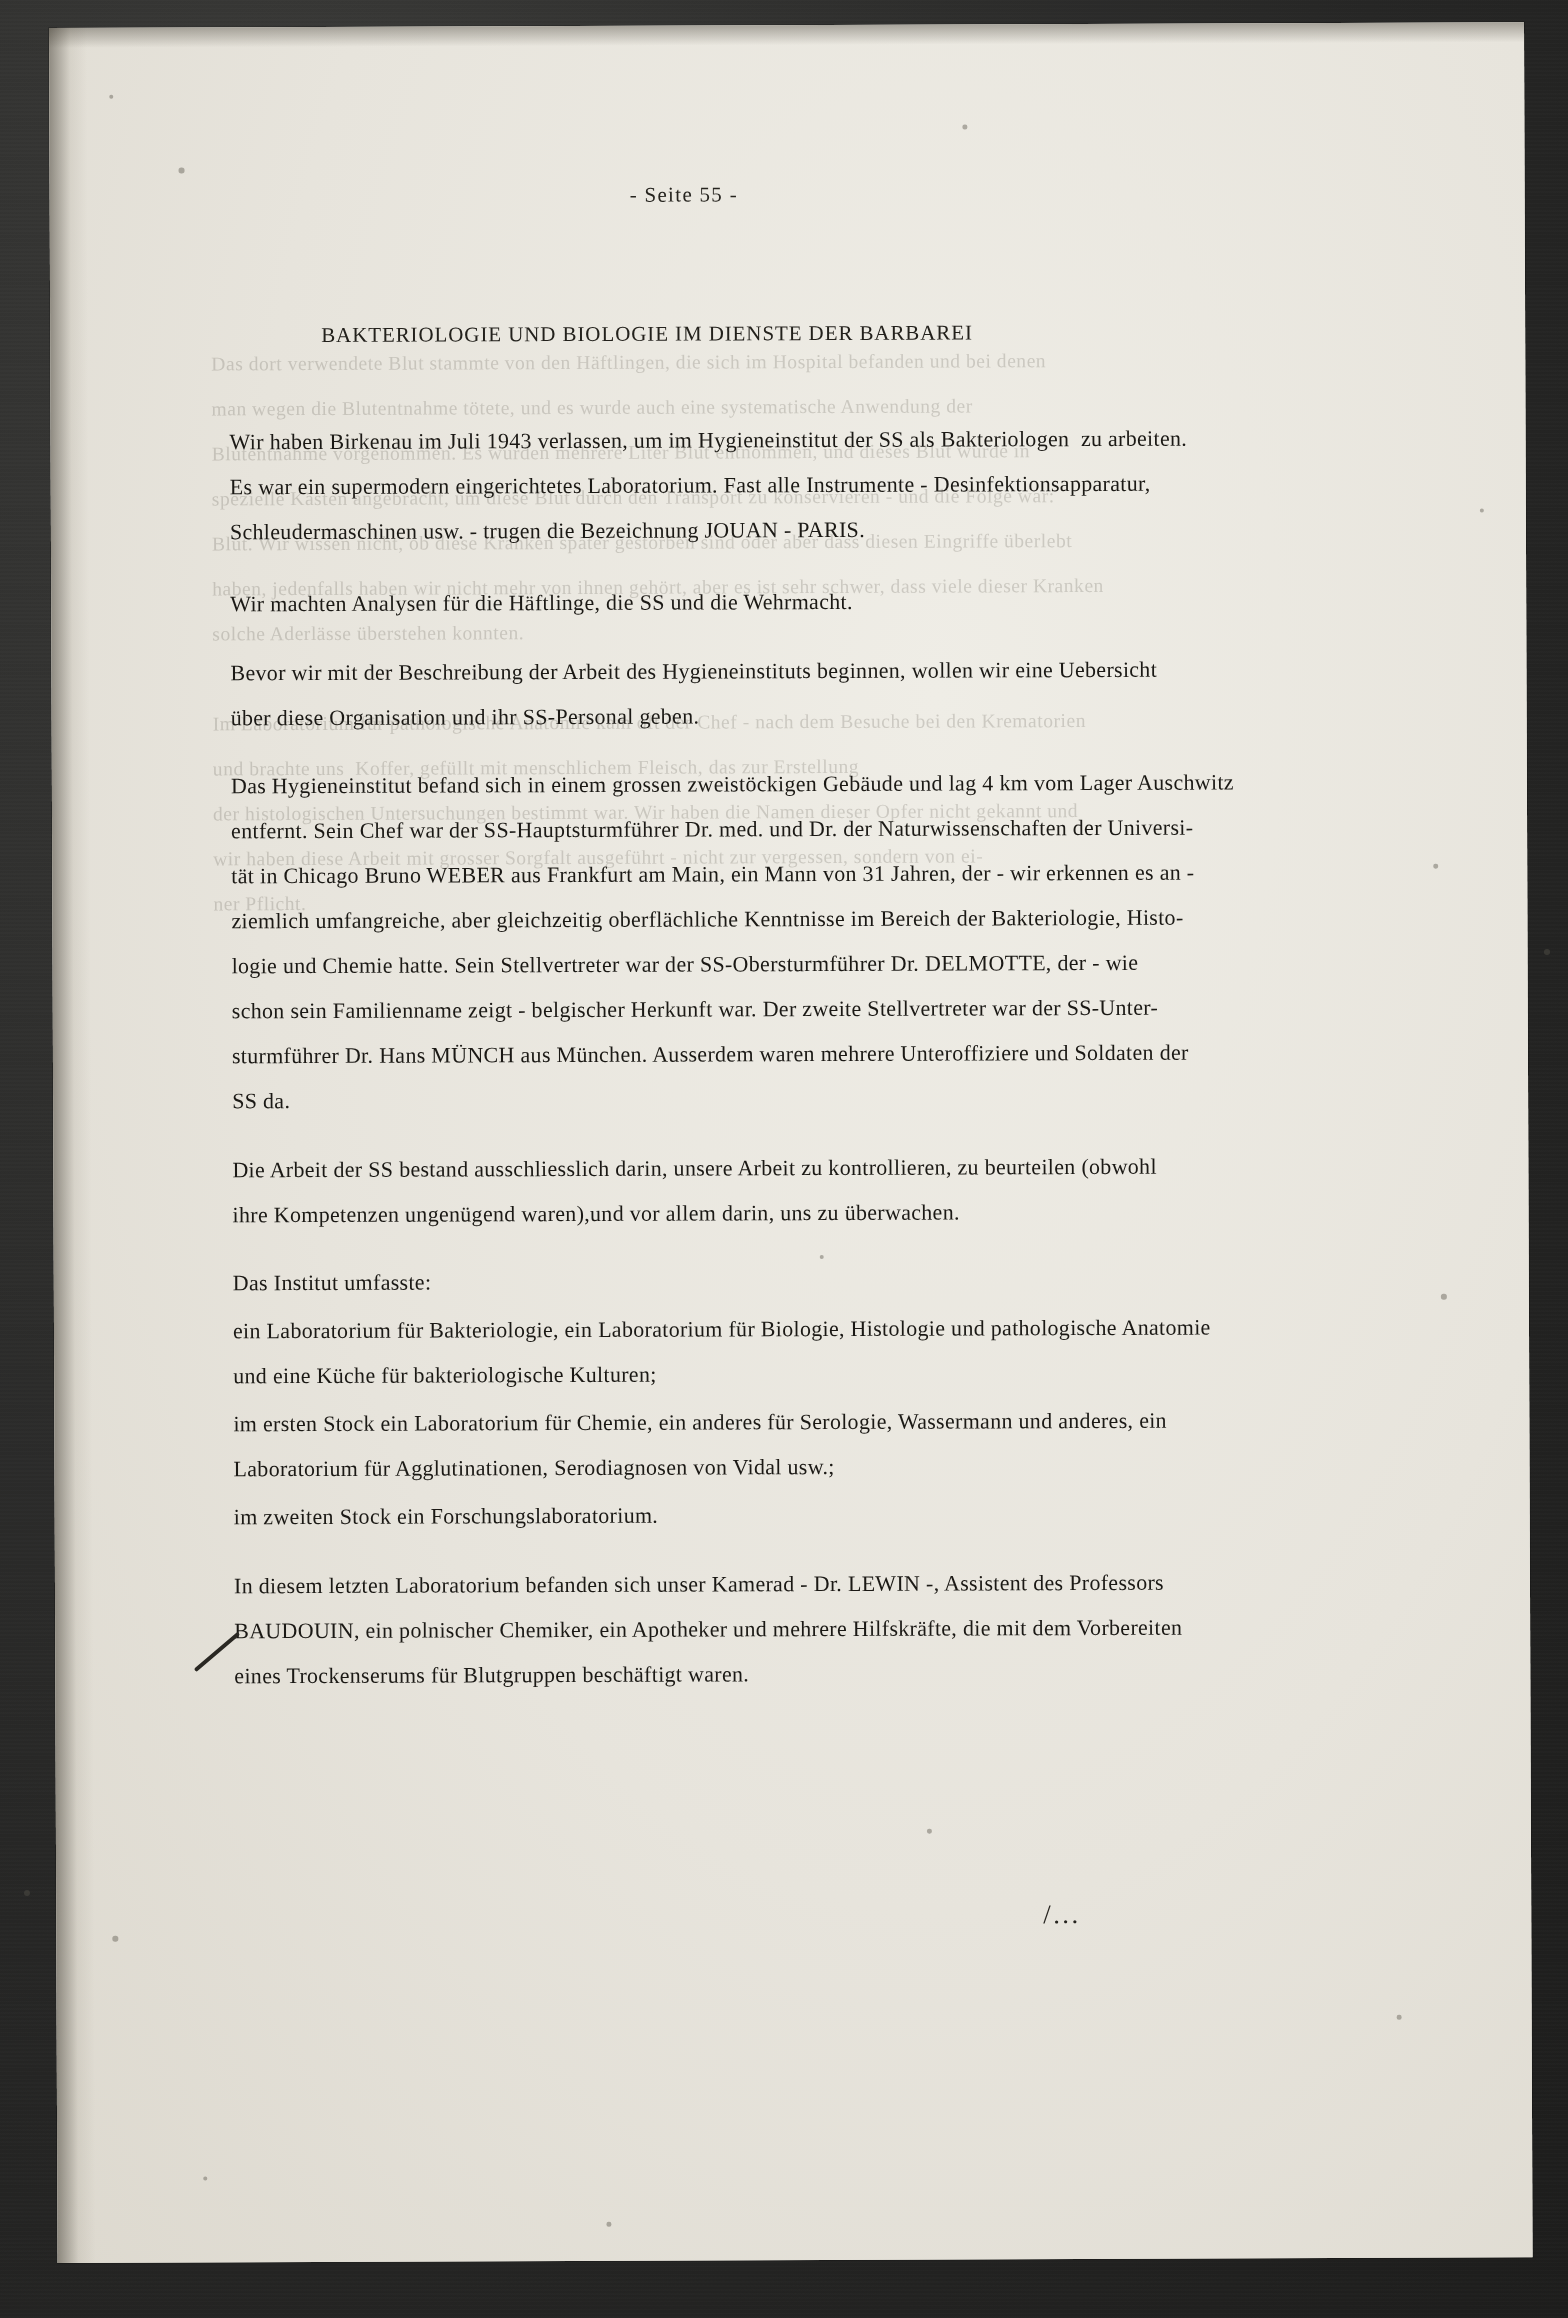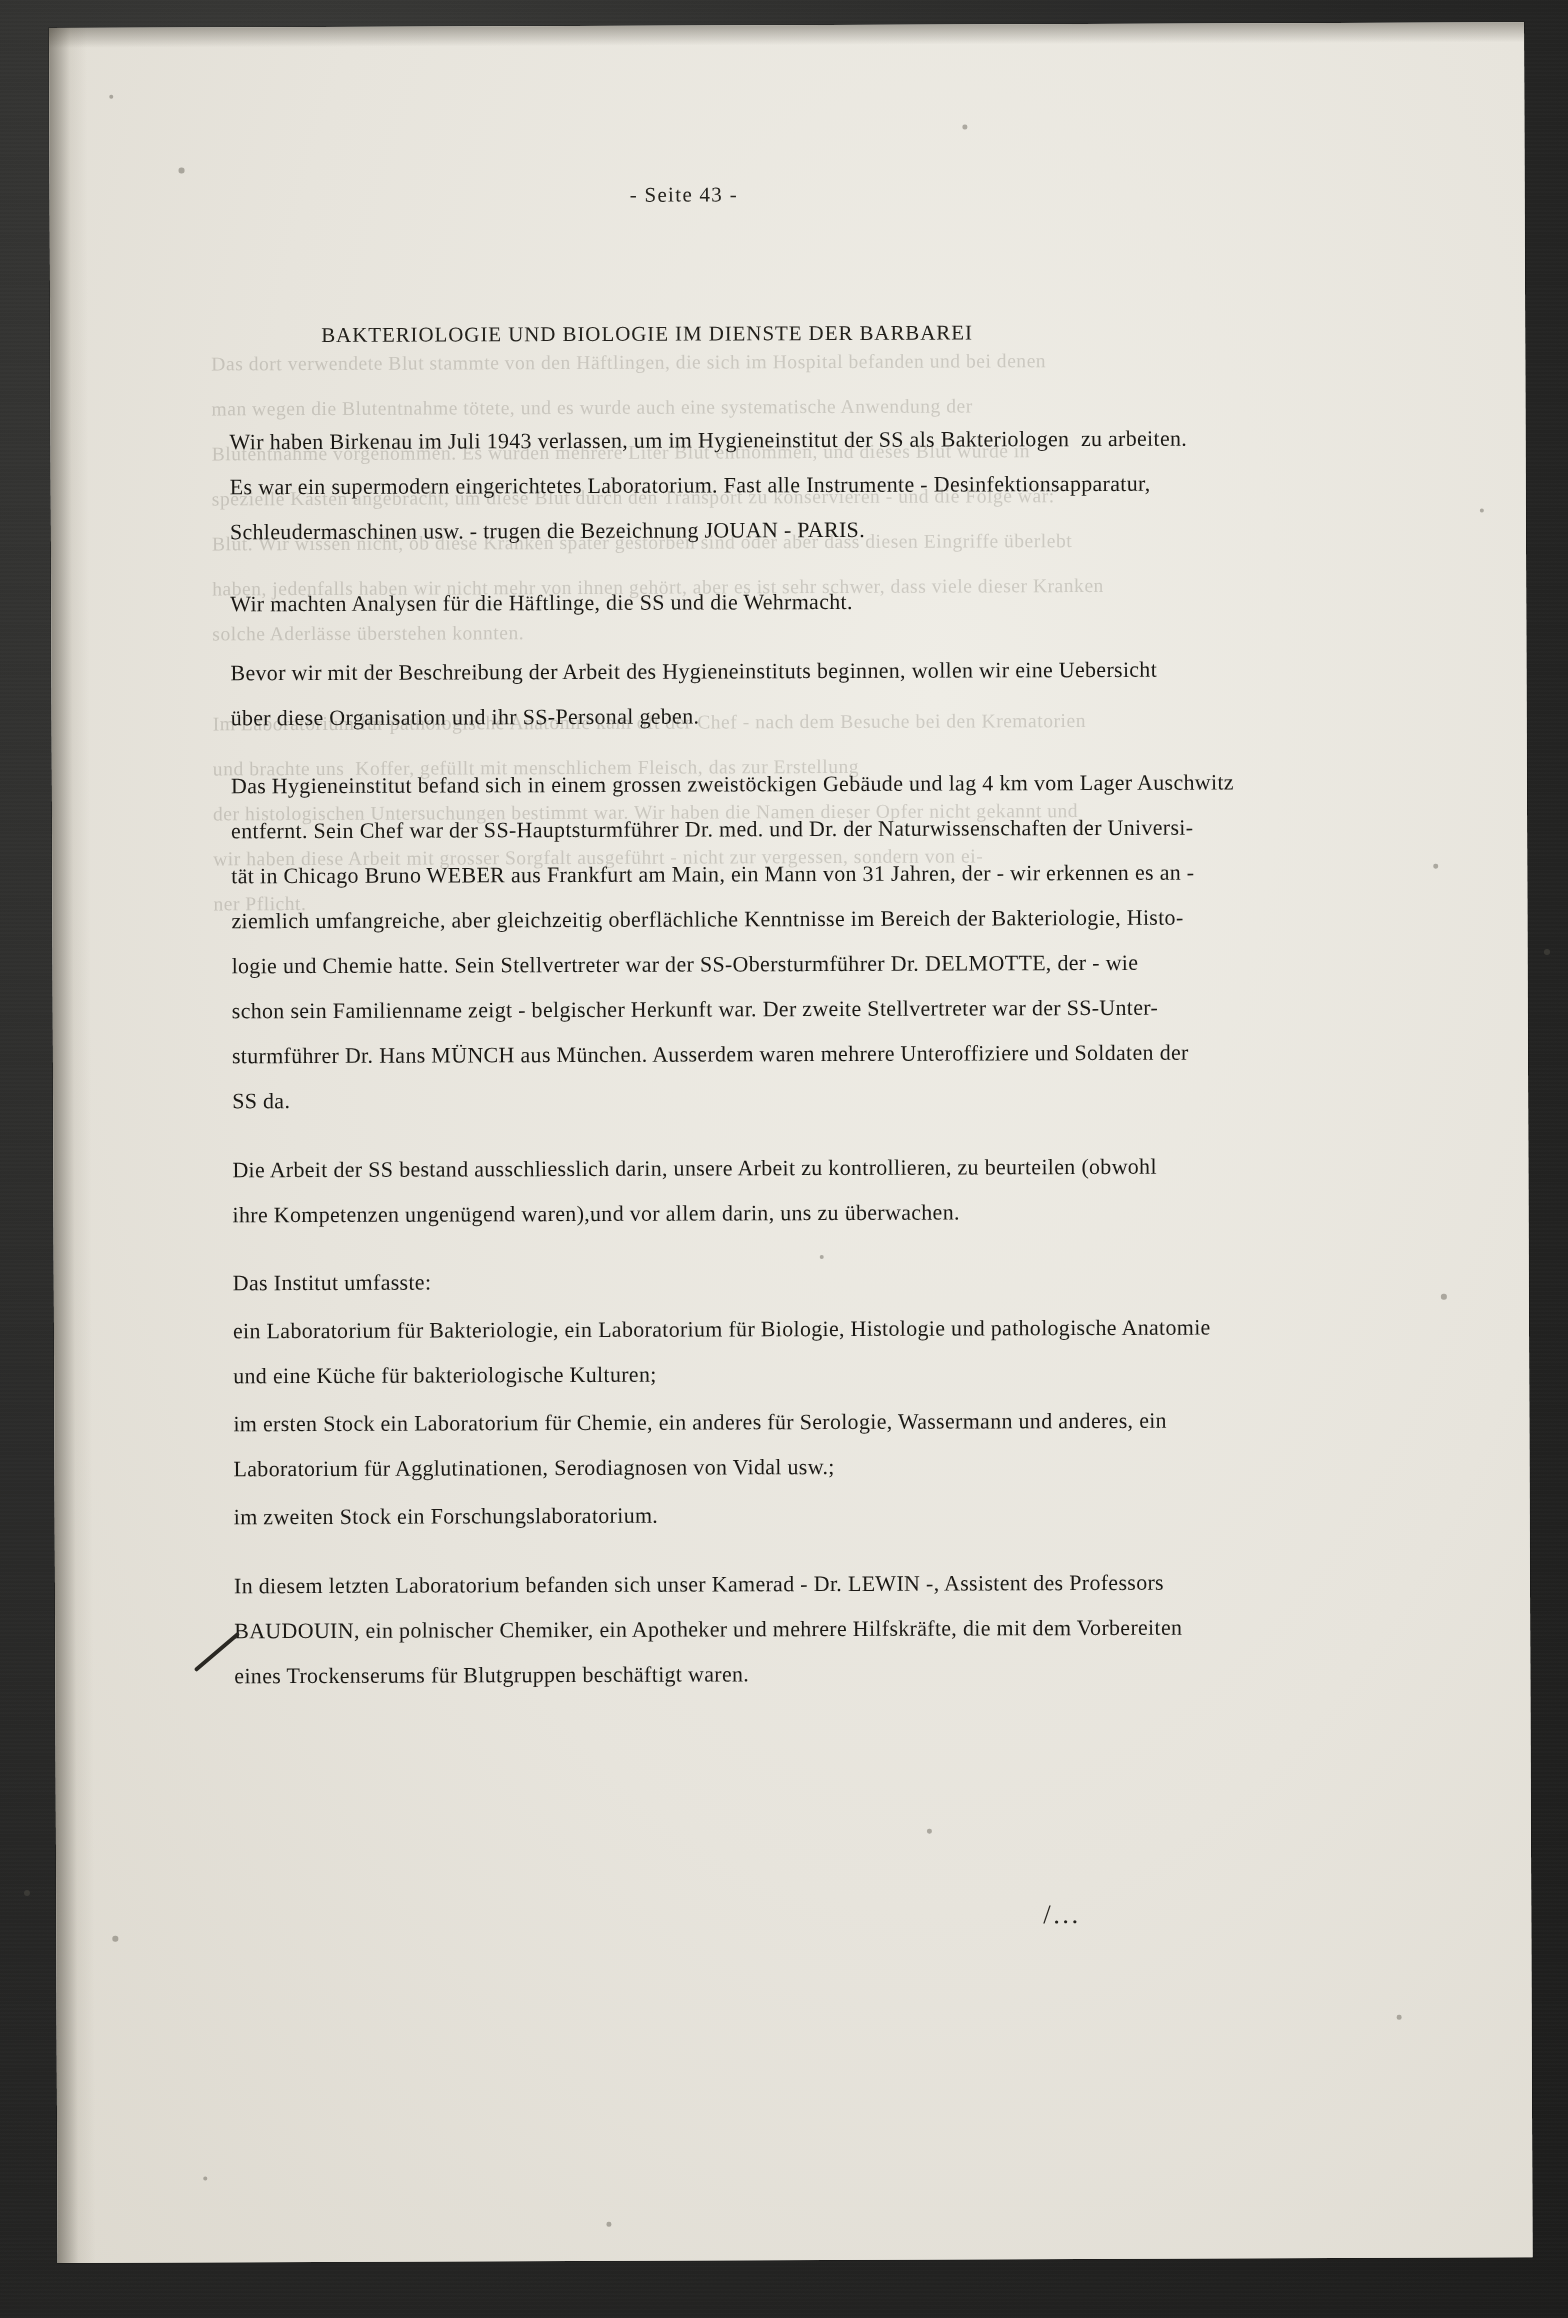--- a/index.html
+++ b/index.html
@@ -173,21 +173,21 @@
 solche Aderlässe überstehen konnten.
 
 Im Laboratorium für pathologische Anatomie kam oft der Chef - nach dem Besuche bei den Krematorien
 und brachte uns  Koffer, gefüllt mit menschlichem Fleisch, das zur Erstellung
 der histologischen Untersuchungen bestimmt war. Wir haben die Namen dieser Opfer nicht gekannt und
 wir haben diese Arbeit mit grosser Sorgfalt ausgeführt - nicht zur vergessen, sondern von ei-
 ner Pflicht.</div>
 
   <div class="content">
 
-    <div class="page-number">- Seite 43 -</div>
+    <div class="page-number">- Seite 55 -</div>
 
     <div class="doc-title">BAKTERIOLOGIE UND BIOLOGIE IM DIENSTE DER BARBAREI</div>
 
     <div class="body-text">
       <p class="lead">Wir haben Birkenau im Juli 1943 verlassen, um im Hygieneinstitut der SS als Bakteriologen  zu arbeiten.
 Es war ein supermodern eingerichtetes Laboratorium. Fast alle Instrumente - Desinfektionsapparatur,
 Schleudermaschinen usw. - trugen die Bezeichnung JOUAN - PARIS.</p>
       <p>Wir machten Analysen für die Häftlinge, die SS und die Wehrmacht.</p>
       <p>Bevor wir mit der Beschreibung der Arbeit des Hygieneinstituts beginnen, wollen wir eine Uebersicht
 über diese Organisation und ihr SS-Personal geben.</p>

